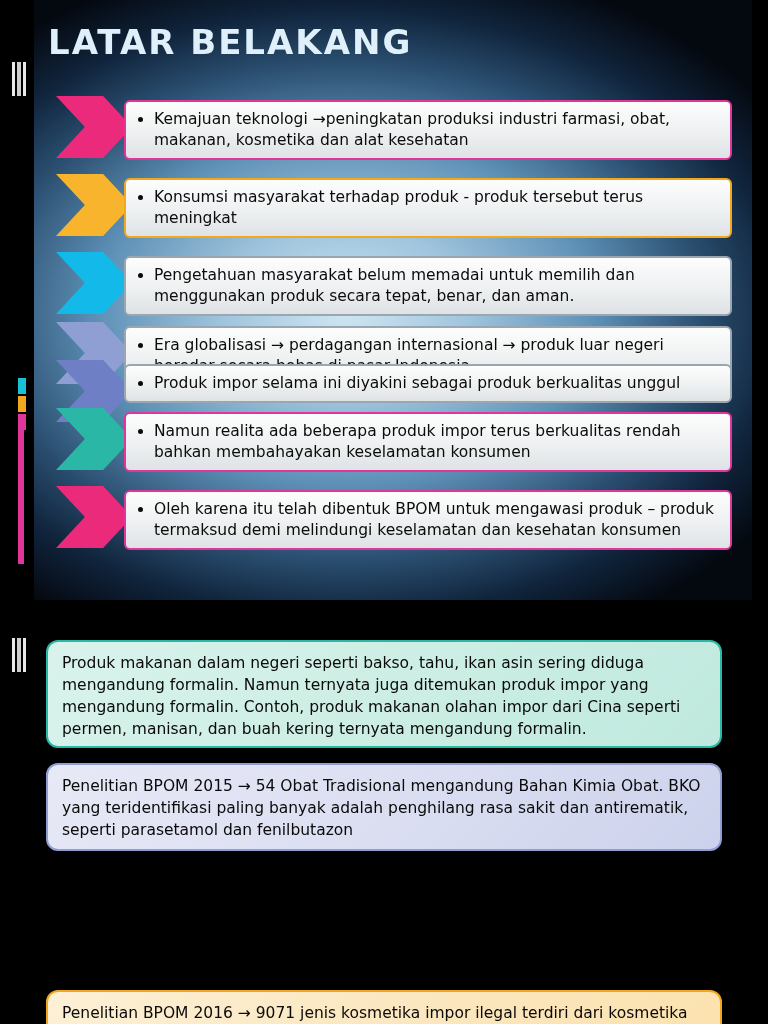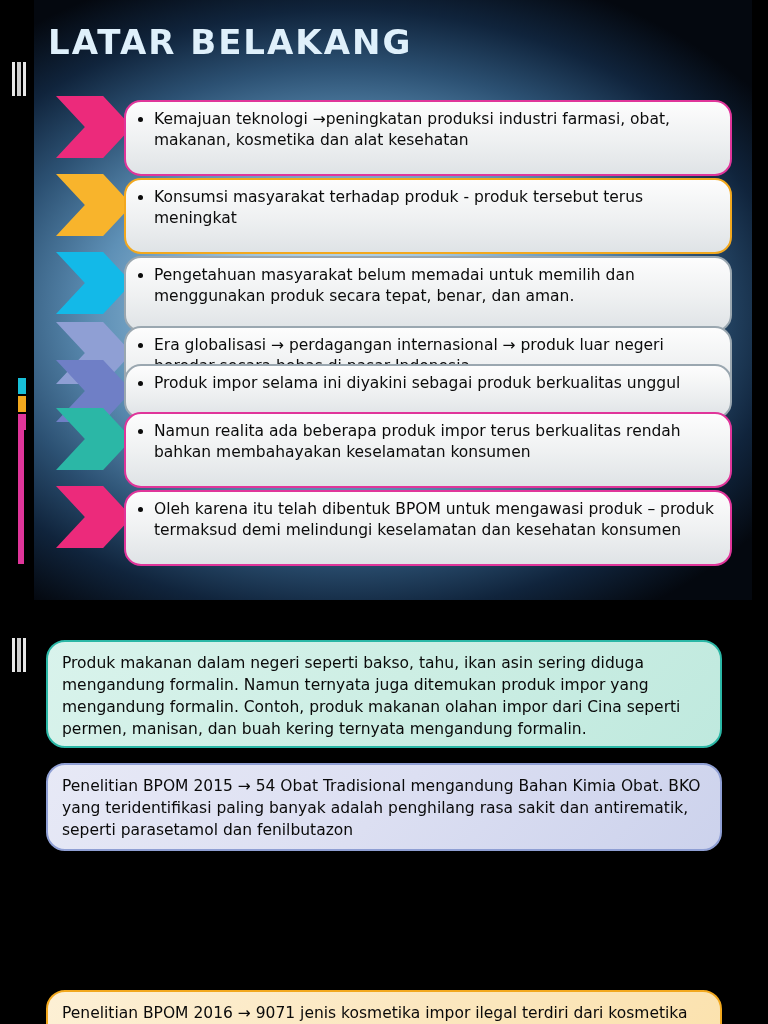--- a/index.html
+++ b/index.html
@@ -63,24 +63,24 @@
     position: absolute;
     left: 0; top: 0;
     width: 76px; height: 62px;
     clip-path: polygon(0% 0%, 62% 0%, 100% 50%, 62% 100%, 0% 100%, 38% 50%);
   }
   .callout {
     position: absolute;
     left: 68px; top: 4px;
     width: 608px;
     min-height: 54px;
-    border-radius: 17px;
+    border-radius: 6px;
     background: linear-gradient(180deg,#fdfdfd 0%,#eef0f1 55%,#dfe3e6 100%);
     box-sizing: border-box;
-    padding: 7px 12px 23px 10px;
+    padding: 7px 12px 7px 10px;
     font-size: 15.5px;
     line-height: 1.35;
     color: #0b0b0b;
     font-family: "DejaVu Sans", sans-serif;
   }
   .callout ul { margin: 0; padding-left: 18px; }
   .callout li { margin: 0; }
 
   
   .slide2 {
@@ -89,21 +89,21 @@
     width: 768px; height: 424px;
     background: #000;
     overflow: hidden;
   }
   .slide2 .tick-b { left: 12px; top: 38px; height: 34px;
     background: repeating-linear-gradient(90deg,#e9e9e9 0 3px,#000 3px 5px,#cfcfcf 5px 9px,#000 9px 11px,#e9e9e9 11px 14px); }
   .s2box {
     position: absolute;
     left: 46px;
     width: 676px;
-    border-radius: 19px;
+    border-radius: 12px;
     box-sizing: border-box;
     padding: 10px 16px 10px 14px;
     font-size: 15.5px;
     line-height: 1.42;
     color: #0a0a0a;
     font-family: "DejaVu Sans", sans-serif;
   }
 </style>
 </head>
 <body>

